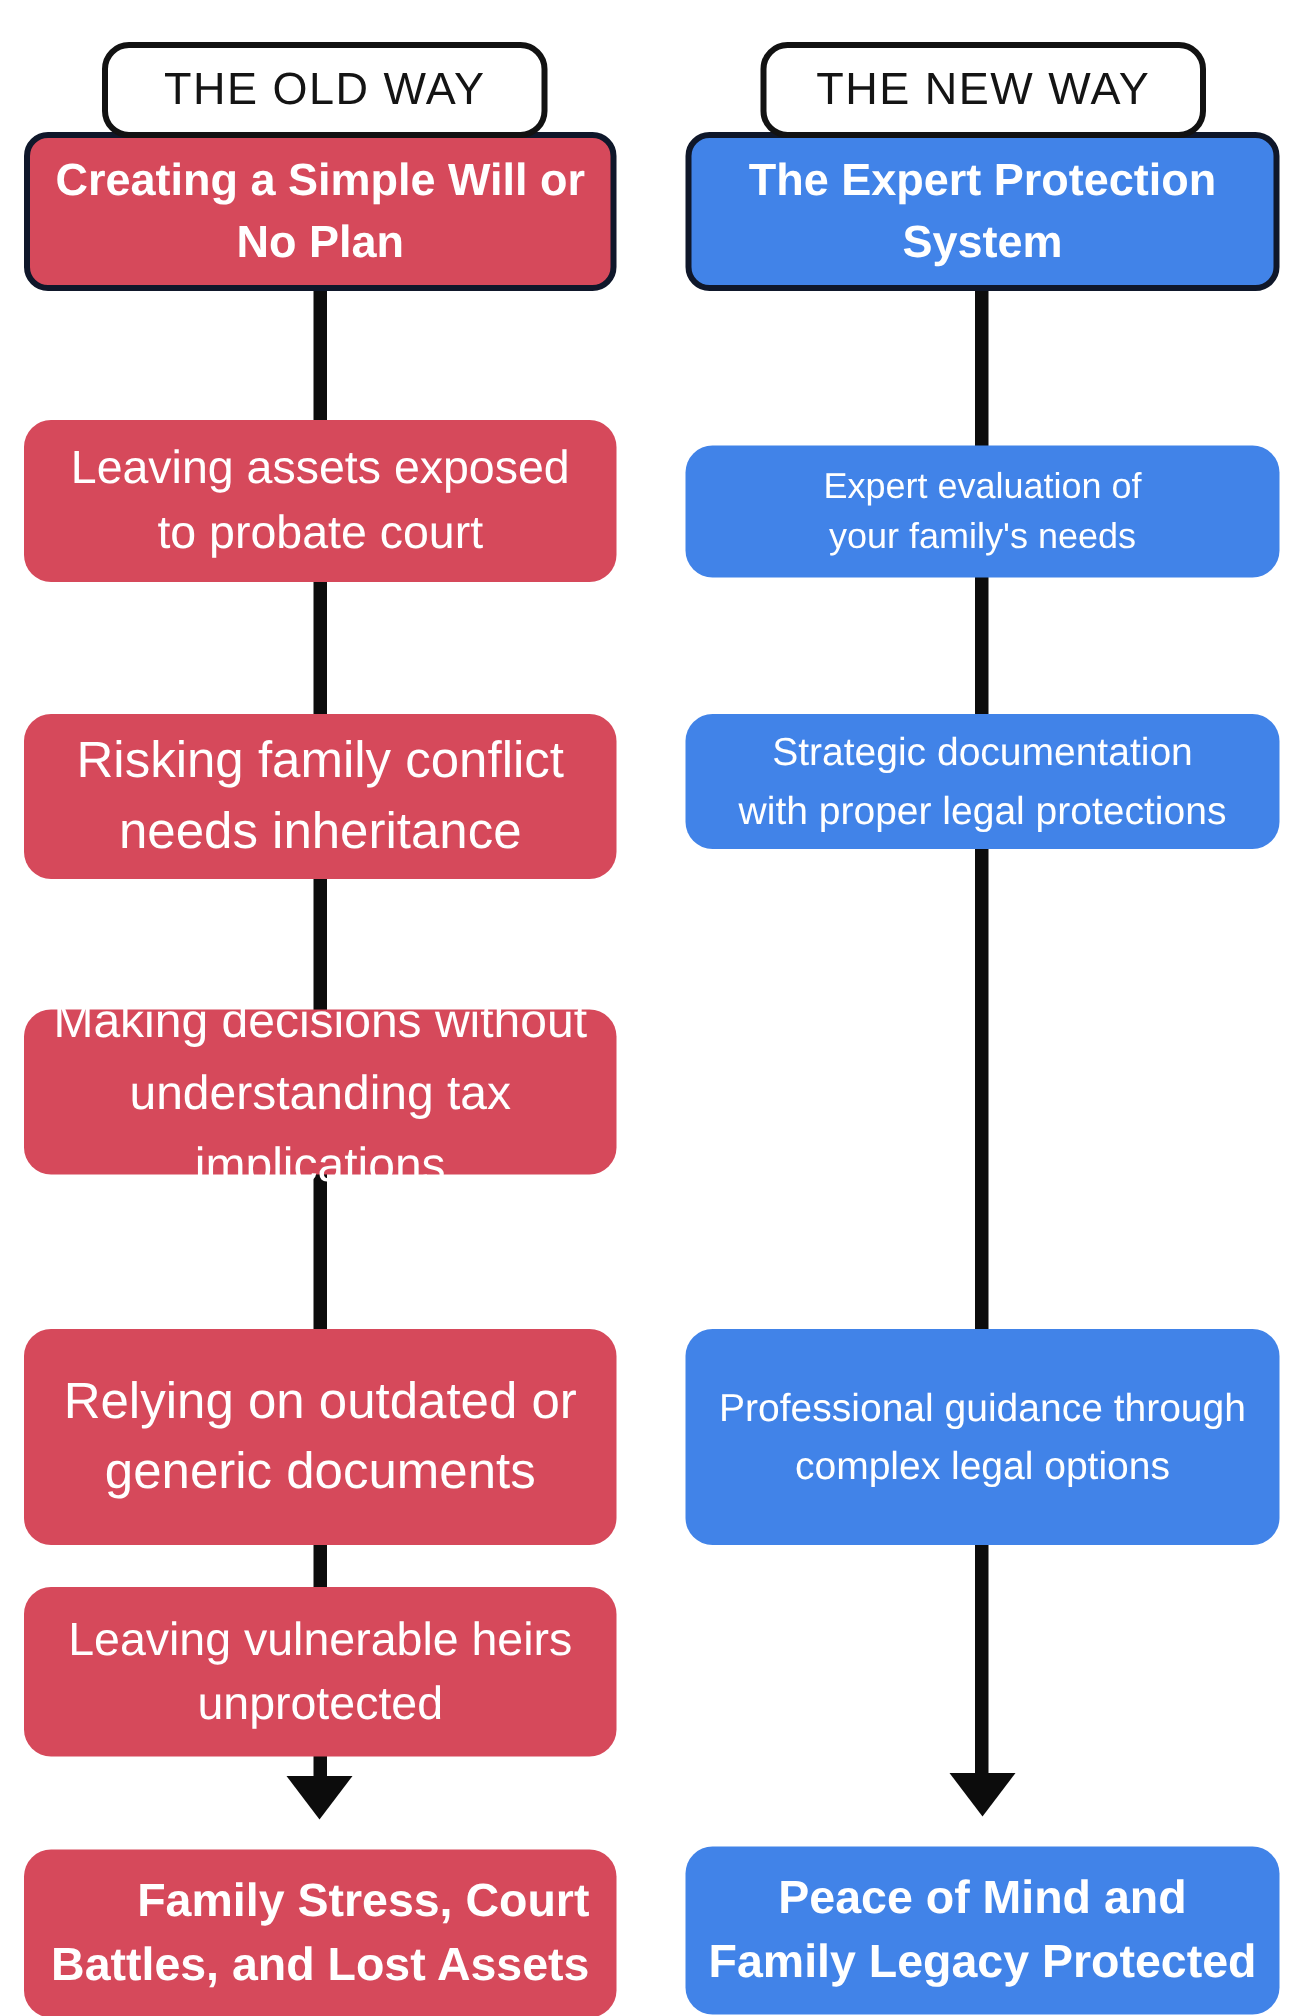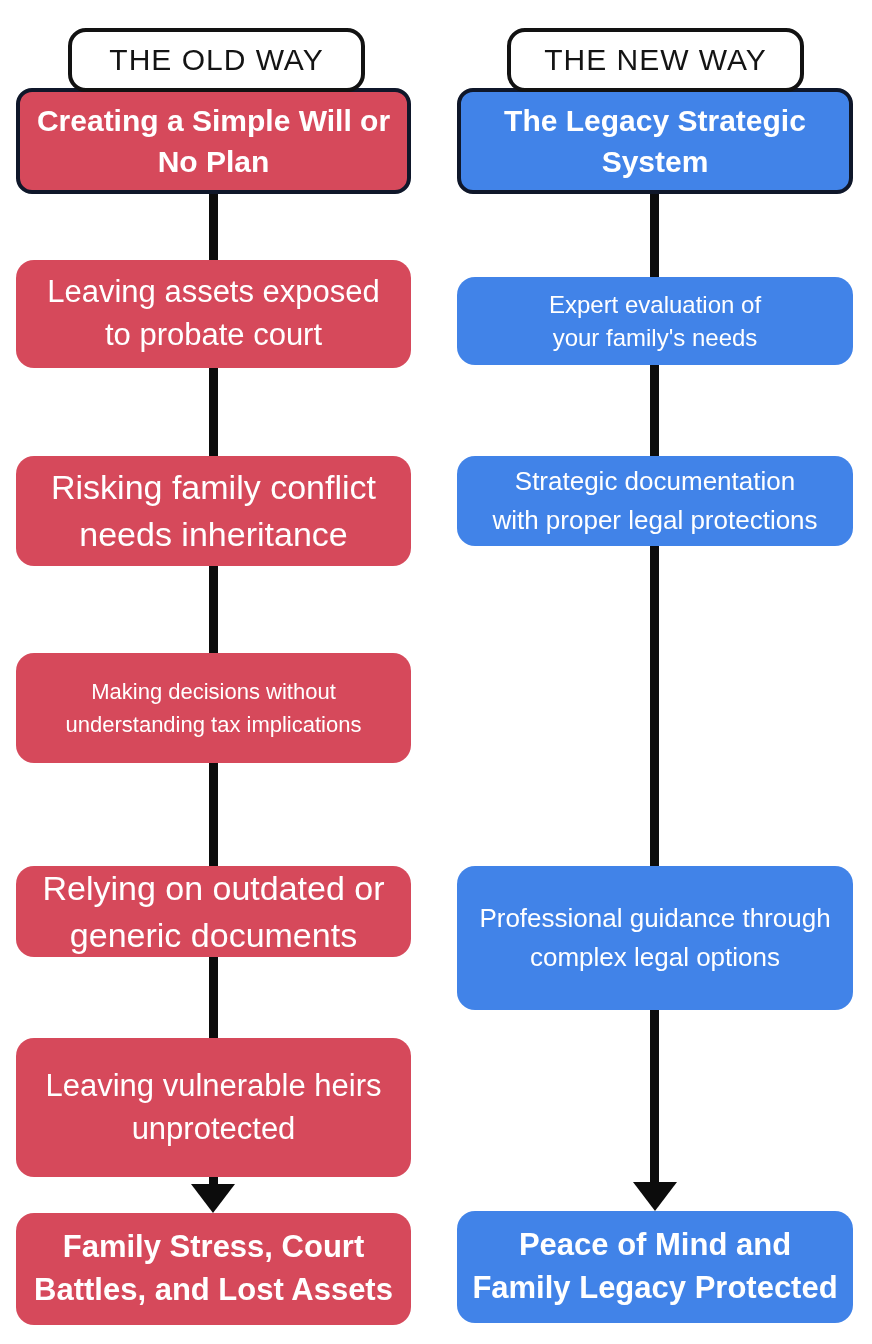--- a/index.html
+++ b/index.html
@@ -80,32 +80,33 @@
     box-sizing: border-box;
     display: flex;
     align-items: center;
     justify-content: center;
     text-align: center;
     color: #ffffff;
     white-space: pre-line;
     line-height: 1.38;
     padding: 0 0;
     z-index: 2;
+    margin-top: 20px;
   }
   .col-left  .box, .col-left  .way-title { left: 16px;  width: 395px; background: #d6495b; }
   .col-right .box, .col-right .way-title { left: 457px; width: 396px; background: #4183e8; }
   .col-left  .way-title { background: #d6495b; }
   .col-right .way-title { background: #4183e8; }
   
   .l-r1 { top: 260px;  height: 108px; font-size: 31px; }
   .l-r2 { top: 456px;  height: 110px; font-size: 34px; }
-  .l-r3 { top: 653px;  height: 110px; font-size: 22px; line-height: 1.5; }
-  .l-r4 { top: 866px;  height: 91px; font-size: 34px; }
-  .l-r5 { top: 1038px; height: 139px; font-size: 31px; }
-  .l-out { top: 1213px; height: 112px; font-size: 31px; font-weight: bold; }
+  .l-r3 { top: 653px;  height: 110px; font-size: 32px; line-height: 1.5; }
+  .l-r4 { top: 866px;  height: 144px; font-size: 34px; }
+  .l-r5 { top: 1038px; height: 113px; font-size: 31px; }
+  .l-out { top: 1213px; height: 112px; font-size: 31px; font-weight: bold; text-align: right; }
   
   .r-r1 { top: 277px;  height: 88px; font-size: 24px; }
   .r-r2 { top: 456px;  height: 90px; font-size: 26px; line-height: 1.5; }
   .r-r3 { top: 866px;  height: 144px; font-size: 26px; line-height: 1.5; }
   .r-out { top: 1211px; height: 112px; font-size: 31px; font-weight: bold; }
 </style>
 </head>
 <body>
 
 <div class="canvas">
@@ -128,21 +129,21 @@
     <div class="box l-r4">Relying on outdated or
 generic documents</div>
     <div class="box l-r5">Leaving vulnerable heirs
 unprotected</div>
     <div class="box l-out">Family Stress, Court
 Battles, and Lost Assets</div>
   </div>
 
   <div class="col-right">
     <div class="way-label right">THE NEW WAY</div>
-    <div class="way-title">The Legacy Strategic
+    <div class="way-title">The Expert Protection
 System</div>
     <div class="box r-r1">Expert evaluation of
 your family's needs</div>
     <div class="box r-r2">Strategic documentation
 with proper legal protections</div>
     <div class="box r-r3">Professional guidance through
 complex legal options</div>
     <div class="box r-out">Peace of Mind and
 Family Legacy Protected</div>
   </div>

